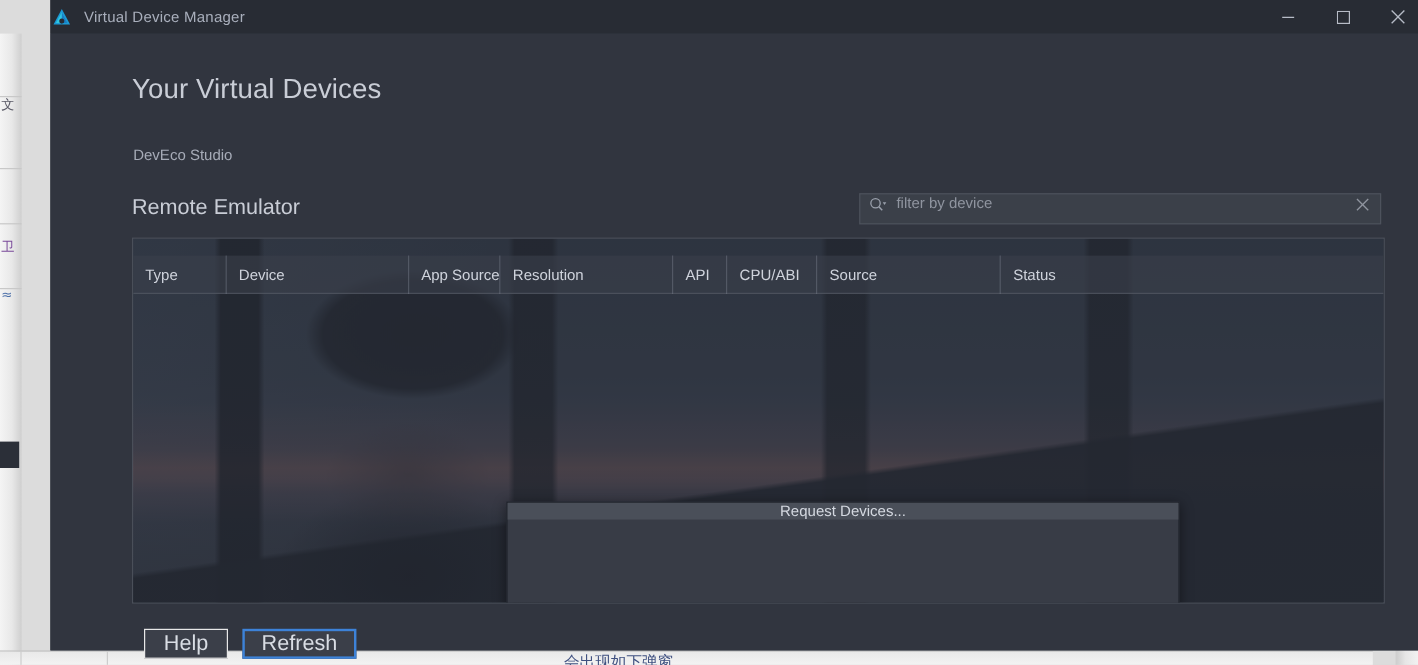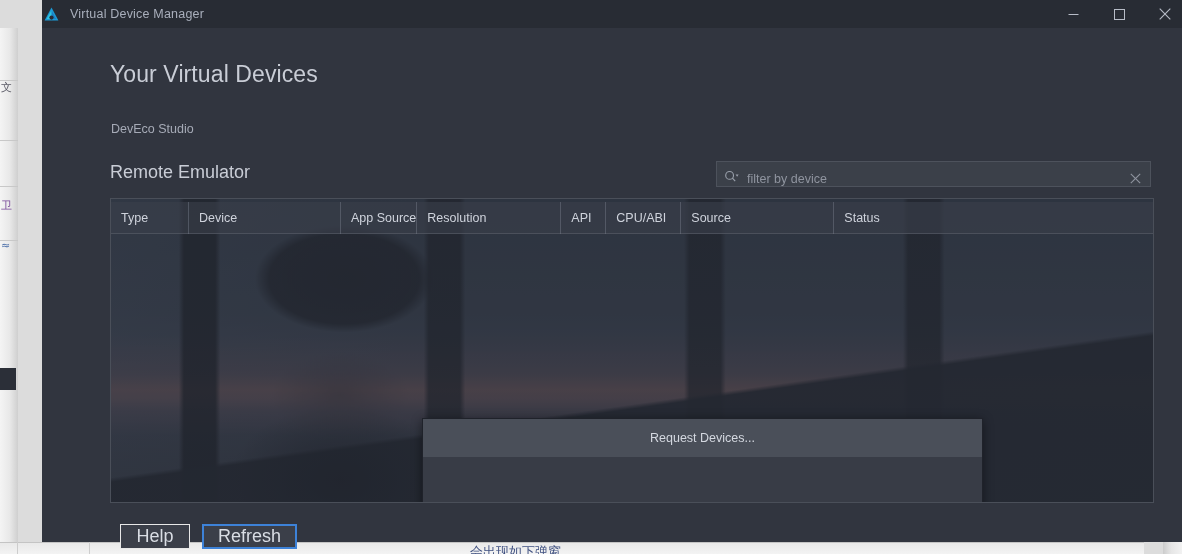--- a/index.html
+++ b/index.html
@@ -83,21 +83,21 @@
   }
   #section-title {
     position:absolute; left: 68px; top: 134px;
     font-size: 18px; color: #c9cdd6; font-weight: 400;
   }
 
   
   #search-box {
     position:absolute; left: 674px; top: 133px; width: 435px; height: 26px;
     background: #3b4049; border: 1px solid #4d525c;
-    display:flex; align-items:flex-end; padding: 0 7px;
+    display:flex; align-items:flex-start; padding: 0 7px;
   }
   #search-icon { width: 18px; height: 18px; flex:0 0 18px; color:#9aa0ac; display:flex; align-items:center;}
   #search-placeholder {
     flex: 1 1 auto; font-size: 12.5px; color: #8f949f; margin-left: 5px; user-select:none;
   }
   #search-clear { width: 16px; height:16px; color:#8f949f; flex:0 0 16px; display:flex; align-items:center; justify-content:center;}
 
   
   #table-wrap {
     position:absolute; left: 68px; top: 170px; width: 1044px; height: 305px;
@@ -138,41 +138,41 @@
     position:absolute; left: 12%; top: 8%; width: 20%; height: 92%;
     background:
       radial-gradient(ellipse 58% 26% at 52% 20%, rgba(24,26,33,.86) 0%, rgba(24,26,33,.80) 62%, rgba(24,26,33,0) 74%),
       radial-gradient(ellipse 46% 22% at 50% 62%, rgba(58,50,56,.50) 0%, rgba(58,50,56,0) 72%),
       radial-gradient(ellipse 68% 34% at 50% 92%, rgba(22,24,31,.80) 0%, rgba(22,24,31,0) 78%);
   }
   #wall-scrim { position:absolute; inset:0; background: rgba(42,46,56,.58); }
 
   
   #thead {
-    position:absolute; left:0; top:3px; width:100%; height:32px;
+    position:absolute; left:0; top:14px; width:100%; height:32px;
     display:flex; align-items:center;
     background: rgba(58,63,74,.62);
     border-bottom: 1px solid rgba(92,98,110,.55);
   }
   .th {
     height: 32px; display:flex; align-items:center;
     font-size: 12.5px; color: #cfd3dc; padding-left: 10px;
     border-right: 1px solid rgba(120,126,140,.45);
     flex: 0 0 auto; white-space:nowrap;
   }
   .th:last-child { border-right: none; }
 
   
   #dialog {
     position:absolute; left: 311px; top: 219px; width: 561px; height: 95px;
     background: #383c46; border: 1px solid #1f222a;
     box-shadow: 0 2px 10px rgba(0,0,0,.45);
   }
   #dialog-title {
-    height: 38px; display:flex; align-items:center; justify-content:center;
+    height: 14px; display:flex; align-items:center; justify-content:center;
     background: #4a4f59;
     font-size: 12.5px; color: #d4d8e0;
   }
   #dialog-body {
     height: 68px; background: #353945;
     display:flex; align-items:center; padding: 0 12px;
   }
   #progress-track {
     flex: 1 1 auto; height: 4px; background: #55554e; border-radius: 2px; margin-right: 16px;
   }

